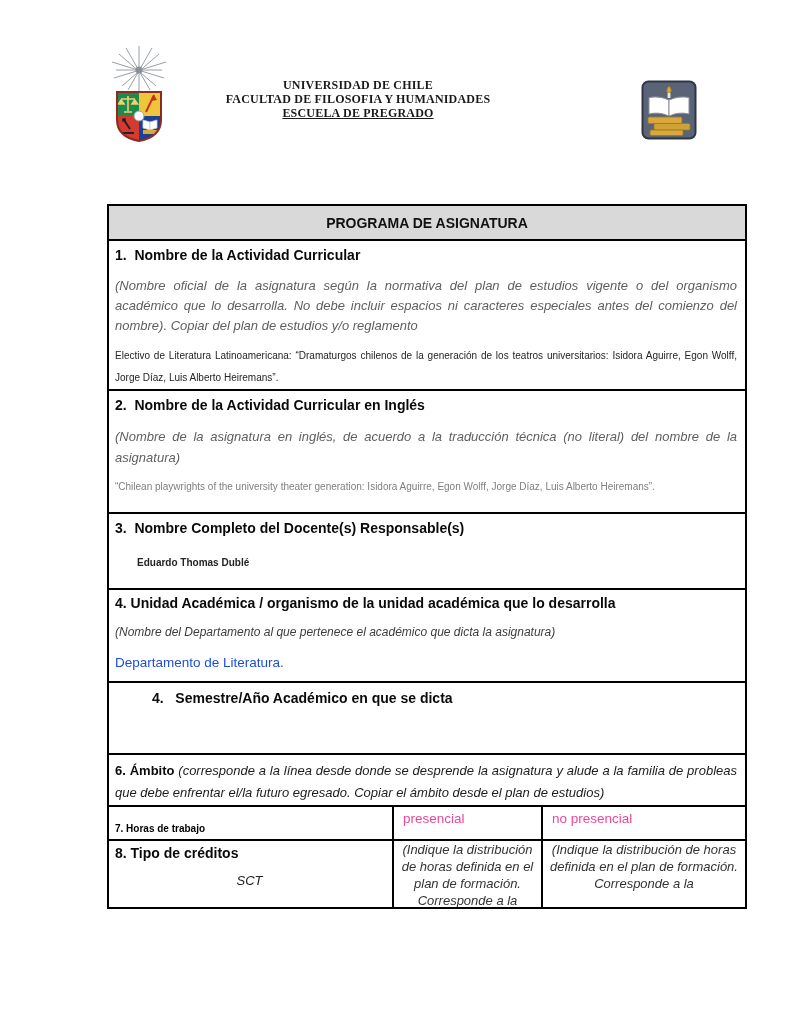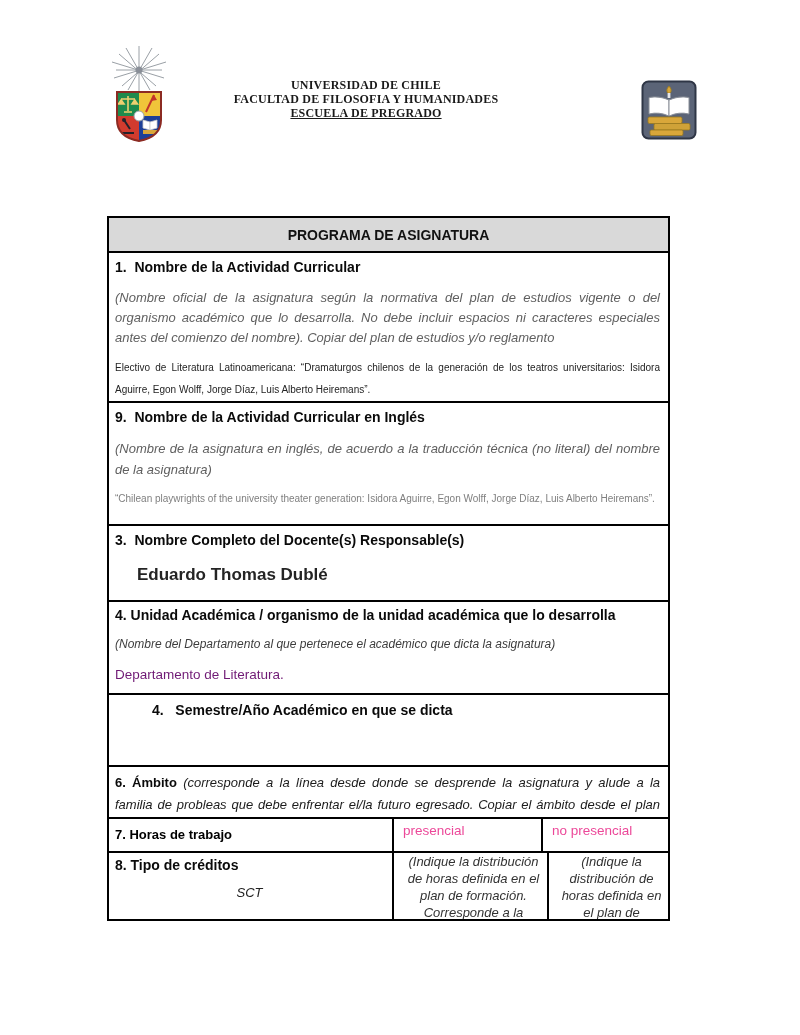--- a/index.html
+++ b/index.html
@@ -4,84 +4,84 @@
 <style>
   * { margin:0; padding:0; box-sizing:border-box; }
   html,body { background:#fff; }
   .page {
     position:relative; width:800px; height:1035px; background:#ffffff;
     font-family:"Liberation Sans", sans-serif; color:#000; overflow:hidden;
   }
 
   
   .letterhead-text {
-    position:absolute; top:78px; left:36px; width:660px;
+    position:absolute; top:78px; left:28px; width:660px;
     text-align:center; font-family:"Liberation Serif", serif;
     font-weight:bold; font-size:12px; line-height:14px; color:#1a1a1a;
     letter-spacing:.2px;
   }
   .letterhead-text .u { text-decoration:underline; }
   .crest  { position:absolute; left:104px; top:44px; }
   .emblem { position:absolute; left:641px; top:80px; }
 
   
   .doc-table {
-    position:absolute; left:107px; top:216px; width:563px;
+    position:absolute; left:107px; top:204px; width:640px;
     border:2px solid #000; background:#fff;
   }
   .row { position:relative; border-bottom:2px solid #000; overflow:hidden; padding:0 8px 0 6px; }
   .row:last-child { border-bottom:none; }
 
   .title-row {
     height:35px; background:#d9d9d9; text-align:center;
     font-weight:bold; font-size:14px; line-height:34px; color:#111;
     padding:0;
   }
 
   .s1 { height:150px; }
   .s2 { height:123px; }
   .s3 { height:76px;  }
   .s4 { height:93px;  }
   .s5 { height:72px;  }
   .s6 { height:52px;  }
   .s7 { height:34px;  }
-  .s8 { height:66px;gap:6px;  }
+  .s8 { height:66px;  }
 
   .heading {
     font-weight:bold; font-size:14px; line-height:18px; color:#0a0a0a;
     padding-top:5px; white-space:pre-wrap;
   }
   .note {
     font-style:italic; font-size:13px; line-height:20px; color:#5f5f5f;
     text-align:justify; margin-top:12px;
   }
   .answer {
     font-size:10px; line-height:22px; color:#242424;
     text-align:justify; margin-top:9px;
   }
 
   
   .s2 .note { line-height:21px; }
   .s2 .answer { color:#7f7f7f; margin-top:8px; }
-  .s3 .answer { font-weight:bold; font-size:17px; text-align:left; padding-left:22px; margin-top:15px; }
+  .s3 .answer { font-weight:bold; font-size:10px; text-align:left; padding-left:22px; margin-top:15px; }
   .s4 .heading { padding-top:4px; }
   .s4 .note { font-size:12px; color:#3d3d3d; margin-top:11px; line-height:18px; }
-  .s4 .answer { font-size:13.5px; color:#701a75; text-align:left; margin-top:11px; }
+  .s4 .answer { font-size:13.5px; color:#1d4ed8; text-align:left; margin-top:11px; }
   .s5 .heading { padding-left:37px; padding-top:6px; }
   .s5 .answer { font-weight:bold; font-size:14px; text-align:left; padding-left:52px; margin-top:13px; color:#0a0a0a; }
   .s6 .para { font-size:13px; line-height:22px; text-align:justify; padding-top:5px; }
   .s6 .b { font-weight:bold; font-style:normal; color:#0a0a0a; }
   .s6 .i { font-style:italic; color:#1c1c1c; }
 
   
   .cols { display:flex; padding:0; }
   .cols .c1 { width:285px; border-right:2px solid #000; padding:0 8px 0 6px; }
   .cols .c2 { width:149px; border-right:2px solid #000; padding:0 4px; }
   .cols .c3 { flex:1; padding:0 4px; }
-  .s7 .c1 { font-weight:bold; font-size:13px; padding-top:8px; }
+  .s7 .c1 { font-weight:bold; font-size:10px; padding-top:16px; }
   .s7 .c2, .s7 .c3 { font-size:13.5px; padding-top:4px; padding-left:9px; color:#ec4899; }
   .s8 .c1 .heading { padding-top:3px; }
   .sct { font-style:italic; font-size:13px; text-align:center; margin-top:11px; color:#222; }
   .cellnote {
     font-style:italic; font-size:13px; line-height:17px; color:#333;
     text-align:center; padding-top:2px;
   }
 </style>
 </head>
 <body>
@@ -166,21 +166,21 @@
 
     <div class="row title-row">PROGRAMA DE ASIGNATURA</div>
 
     <div class="row s1">
       <div class="heading">1.  Nombre de la Actividad Curricular</div>
       <div class="note">(Nombre oficial de la asignatura según la normativa del plan de estudios vigente o del organismo académico que lo desarrolla. No debe incluir espacios ni caracteres especiales antes del comienzo del nombre). Copiar del plan de estudios y/o reglamento</div>
       <div class="answer">Electivo de Literatura Latinoamericana: “Dramaturgos chilenos de la generación de los teatros universitarios: Isidora Aguirre, Egon Wolff, Jorge Díaz, Luis Alberto Heiremans”.</div>
     </div>
 
     <div class="row s2">
-      <div class="heading">9.  Nombre de la Actividad Curricular en Inglés</div>
+      <div class="heading">2.  Nombre de la Actividad Curricular en Inglés</div>
       <div class="note">(Nombre de la asignatura en inglés, de acuerdo a la traducción técnica (no literal) del nombre de la asignatura)</div>
       <div class="answer">“Chilean playwrights of the university theater generation: Isidora Aguirre, Egon Wolff, Jorge Díaz, Luis Alberto Heiremans”.</div>
     </div>
 
     <div class="row s3">
       <div class="heading">3.  Nombre Completo del Docente(s) Responsable(s)</div>
       <div class="answer">Eduardo Thomas Dublé</div>
     </div>
 
     <div class="row s4">

